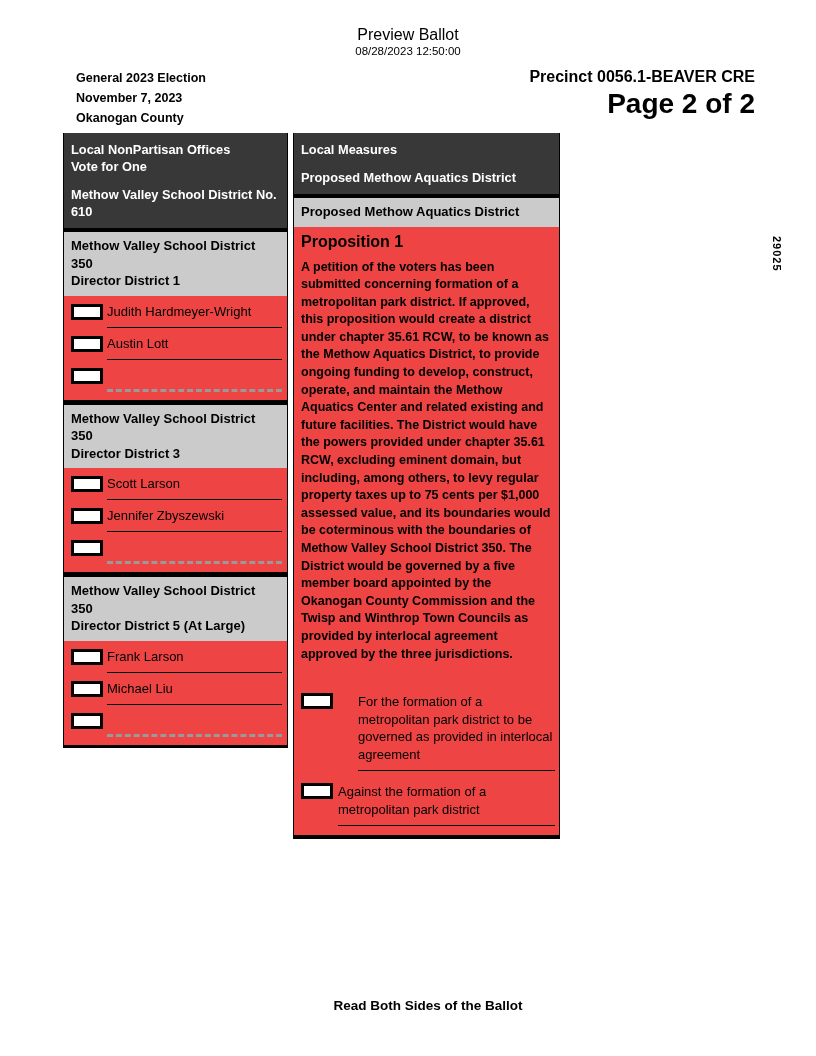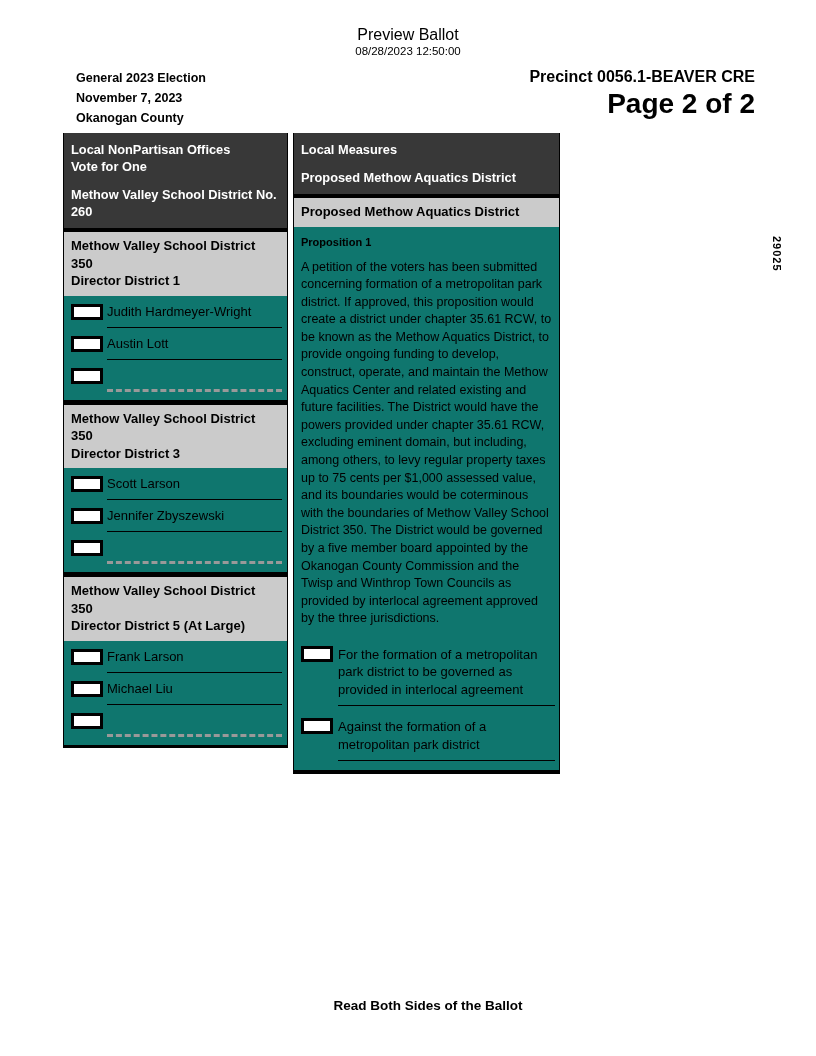--- a/index.html
+++ b/index.html
@@ -15,21 +15,21 @@
 
   .info-left { position:absolute; top:68px; left:76px; font-size:12.5px; font-weight:bold; line-height:20px; }
   .info-right { position:absolute; top:69px; right:61px; text-align:right; }
   .precinct { font-size:16px; font-weight:bold; line-height:16px; }
   .page-num { font-size:28px; font-weight:bold; line-height:28px; margin-top:5px; }
 
   .stub { position:absolute; top:236px; left:771px; writing-mode:vertical-rl;
           font-size:11px; font-weight:bold; letter-spacing:1px; }
 
   
-  .col { position:absolute; top:133px; box-sizing:border-box; background:#0f766e;
+  .col { position:absolute; top:133px; box-sizing:border-box; background:#ef4444;
          border-left:1px solid #000; border-right:1px solid #000; border-bottom:3px solid #000; }
   .col-left  { left:63px;  width:225px; }
   .col-right { left:293px; width:267px; border-bottom-width:4px; }
 
   .dark-header { background:#383838; color:#fff; padding:8px 7px 8px 7px;
                  font-weight:bold; font-size:12.8px; line-height:17px; }
   .hdr-gap { height:11px; }
 
   .black-bar { height:4px; background:#000; }
   .sep { height:5px; background:#000; margin-top:8px; }
@@ -42,25 +42,25 @@
 
   .cand-row { display:flex; align-items:flex-start; padding:8px 5px 0 7px; }
   .cand-body { flex:1; margin-left:4px; border-bottom:1.5px solid #000;
                font-size:13px; line-height:16px; padding-bottom:7px; min-height:16px; }
 
   .writein-row { display:flex; align-items:flex-start; padding:8px 5px 0 7px; }
   .writein-line { flex:1; margin-left:4px; height:21px; border-bottom:3px dashed #999; }
   .contest-pad-bottom { height:8px; }
 
   
-  .prop-title { font-weight:bold; font-size:11px; padding:7px 7px 0 7px; line-height:16px; }
-  .measure-body { padding:9px 7px 0 7px; font-size:12.5px; line-height:17.6px; }
+  .prop-title { font-weight:bold; font-size:16px; padding:7px 7px 0 7px; line-height:16px; }
+  .measure-body { padding:9px 7px 0 7px; font-size:12.5px; line-height:17.6px;font-weight:bold; }
 
   .choice-row { display:flex; align-items:flex-start; margin:12px 4px 0 7px; }
-  .choice-row.first { margin-top:18px; }
+  .choice-row.first { margin-top:30px;gap:20px; }
   .choice-body { flex:1; margin-left:5px; border-bottom:1.5px solid #000;
                  font-size:13px; line-height:17.5px; padding-bottom:7px; }
   .col-pad-bottom { height:9px; }
 
   
   .footer { position:absolute; top:998px; left:0; width:100%; text-align:center;
             font-size:13.5px; font-weight:bold;padding-left:20px; }
 </style>
 </head>
 <body>
@@ -84,21 +84,21 @@
   </div>
 
   <div class="stub">29025</div>
 
   <div class="col col-left">
 
     <div class="dark-header">
       <div>Local NonPartisan Offices</div>
       <div>Vote for One</div>
       <div class="hdr-gap"></div>
-      <div>Methow Valley School District No. 260</div>
+      <div>Methow Valley School District No. 610</div>
     </div>
 
     <div class="black-bar"></div>
 
     <div>
       <div class="contest-title">
         <div>Methow Valley School District 350</div>
         <div>Director District 1</div>
       </div>
       <div class="cand-row">

